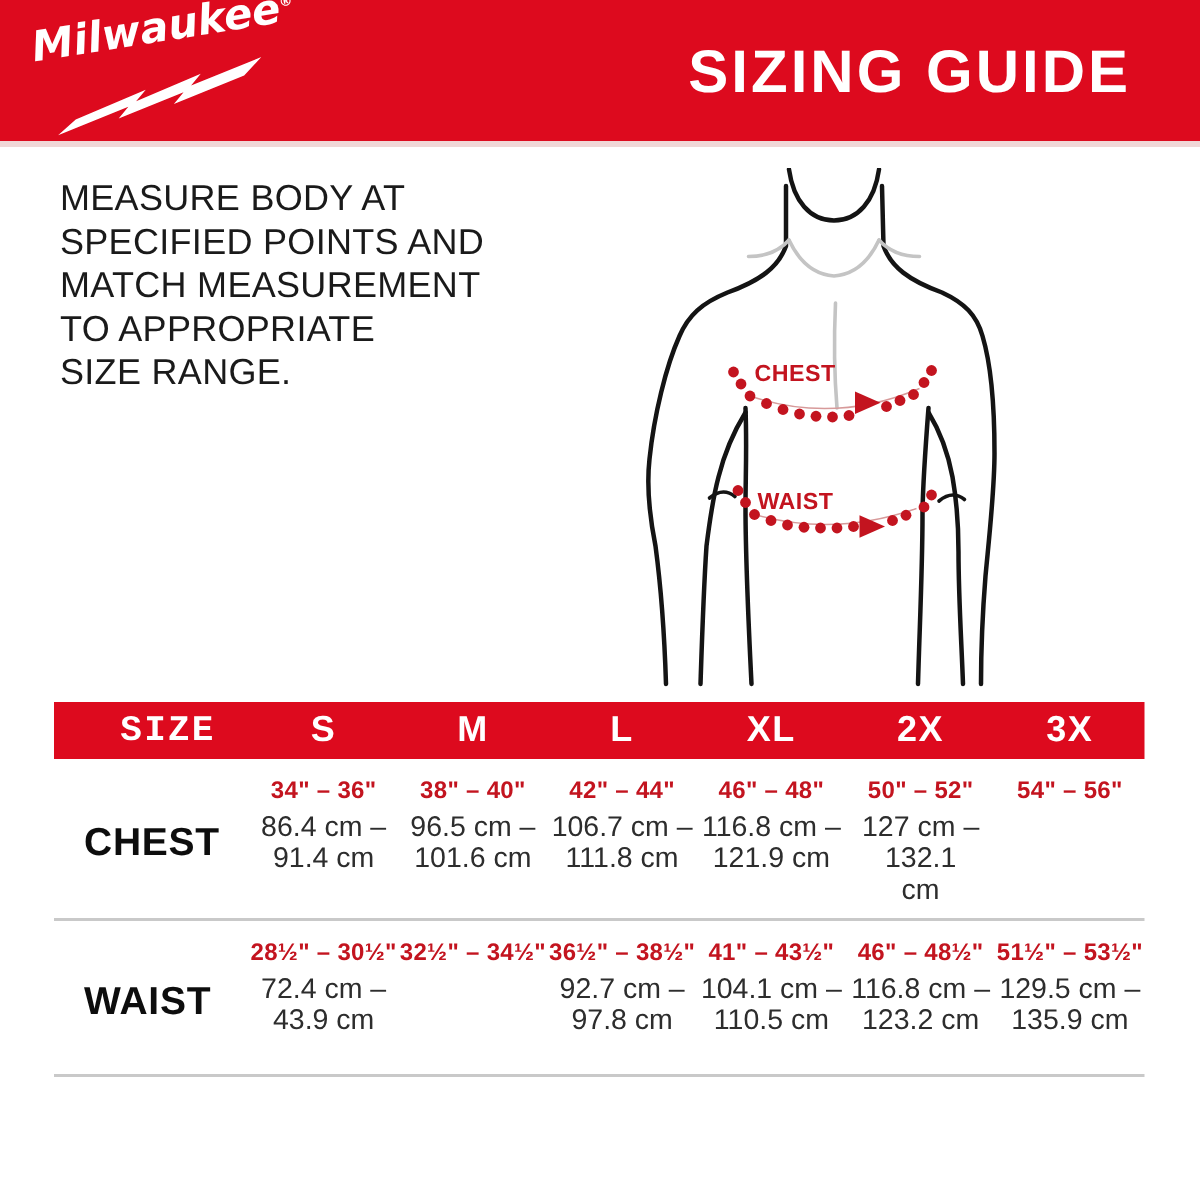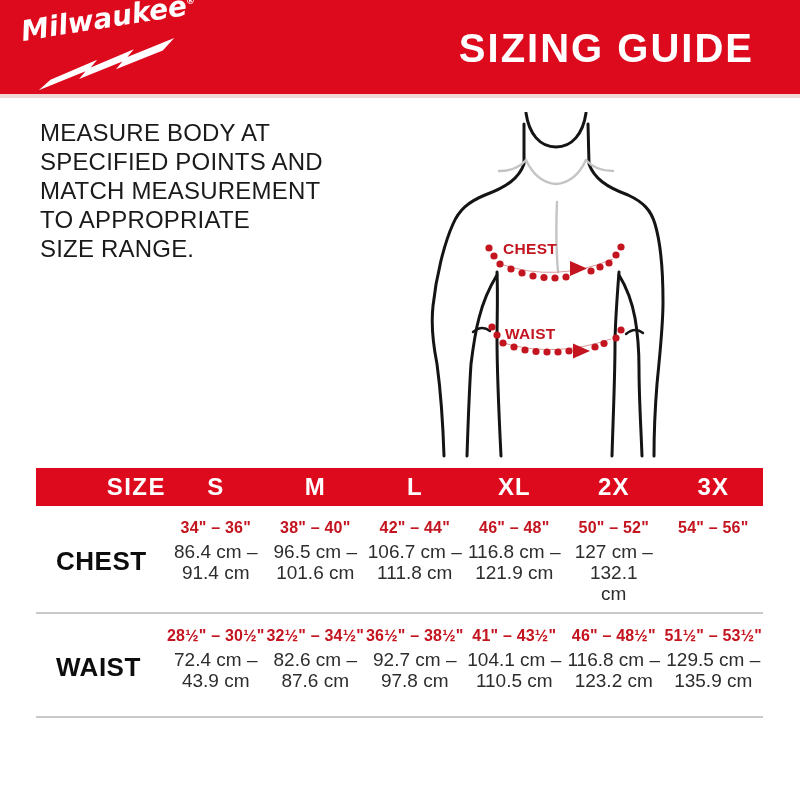--- a/index.html
+++ b/index.html
@@ -44,21 +44,21 @@
     fill:#c3141f;letter-spacing:0.3px;
   }
 
   
   .size-table{position:absolute;left:36px;top:468px;width:727px;}
   .t-header{
     display:grid;grid-template-columns:130px repeat(6,99.5px);
     background:#dd0a1e;height:38px;align-items:center;
   }
   .th{color:#ffffff;font-size:24px;font-weight:900;text-align:center;letter-spacing:1px;}
-  .th-size{text-align:right;padding-left:22px;letter-spacing:1.5px;}
+  .th-size{text-align:center;padding-left:22px;letter-spacing:1.5px;font-family:Liberation Mono, monospace;}
   .t-row{
     display:grid;grid-template-columns:130px repeat(6,99.5px);
     min-height:81px;border-bottom:2px solid #c9c9c9;
     padding-top:13px;padding-bottom:8px;box-sizing:content-box;
   }
   .row-label{
     font-size:26px;font-weight:900;color:#0d0d0d;letter-spacing:0.5px;
     display:flex;align-items:center;padding-left:20px;
   }
   .cell{text-align:center;}
@@ -208,22 +208,20 @@
 
   <div class="t-row">
     <div class="row-label">WAIST</div>
     <div class="cell">
       <div class="in">28½" – 30½"</div>
       <div class="cm">72.4 cm –
 43.9 cm</div>
     </div>
     <div class="cell">
       <div class="in">32½" – 34½"</div>
-      <div class="cm">82.6 cm –
-87.6 cm</div>
     </div>
     <div class="cell">
       <div class="in">36½" – 38½"</div>
       <div class="cm">92.7 cm –
 97.8 cm</div>
     </div>
     <div class="cell">
       <div class="in">41" – 43½"</div>
       <div class="cm">104.1 cm –
 110.5 cm</div>

